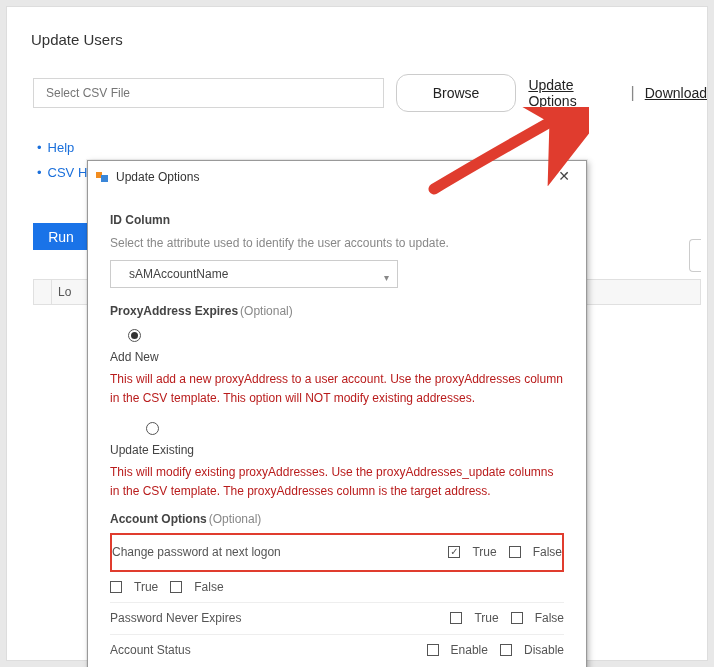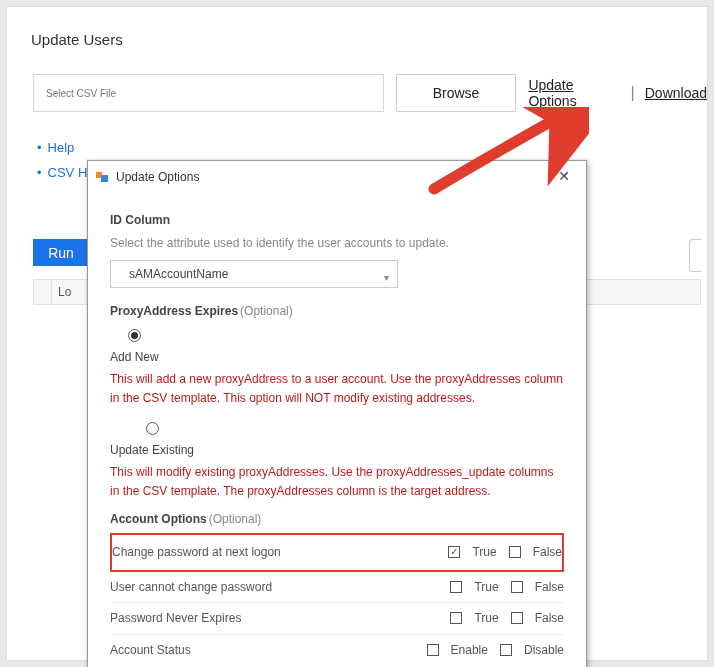--- a/index.html
+++ b/index.html
@@ -26,32 +26,32 @@
   padding: 24px 0 16px 24px;
 }
 .toolbar-row {
   display: flex;
   align-items: center;
   padding: 10px 0 0 26px;
   gap: 12px;
 }
 .csv-input {
   width: 360px;
-  height: 38px;
+  height: 30px;
   border: 1px solid #d6d6d6;
   padding: 0 12px;
-  font-size: 10px;
+  font-size: 12px;
   color: #888;
   background: #fff;
 }
 .browse-btn {
   height: 38px;
   padding: 0 36px;
   border: 1px solid #ccc;
-  border-radius: 1px;
+  border-radius: 12px;
   background: #fff;
   font-size: 14px;
   color: #222;
   cursor: pointer;
 }
 .link-row { display:flex; align-items:center; gap:10px; }
 .link-u {
   color: #222;
   text-decoration: underline;
   font-size: 14px;
@@ -62,21 +62,21 @@
 .help-links a {
   color: #1a6fdb;
   text-decoration: none;
   font-size: 13px;
   display: block;
   line-height: 1.9;
 }
 .bullet { color:#1a6fdb; margin-right:6px; }
 .run-btn {
   position:absolute;
-  top: 232px; left: 26px;
+  top: 216px; left: 26px;
   background: #1a73e8;
   color: #fff;
   border: none;
   height: 27px;
   width: 56px;
   padding: 0 14px;
   font-size: 14px;
   cursor: pointer;
 }
 .truncated-btn {
@@ -267,21 +267,20 @@
               <span class="chkbox checked"></span>
               <span>True</span>
             </label>
           <label class="chk">
               <span class="chkbox"></span>
               <span>False</span>
             </label>
         </div>
       </div>
       <div class="acct-row border">
-        <span class="acct-label">User cannot change password</span>
         <label class="chk">
             <span class="chkbox"></span>
             <span>True</span>
           </label>
         <label class="chk">
             <span class="chkbox"></span>
             <span>False</span>
           </label>
       </div>
       <div class="acct-row border">

